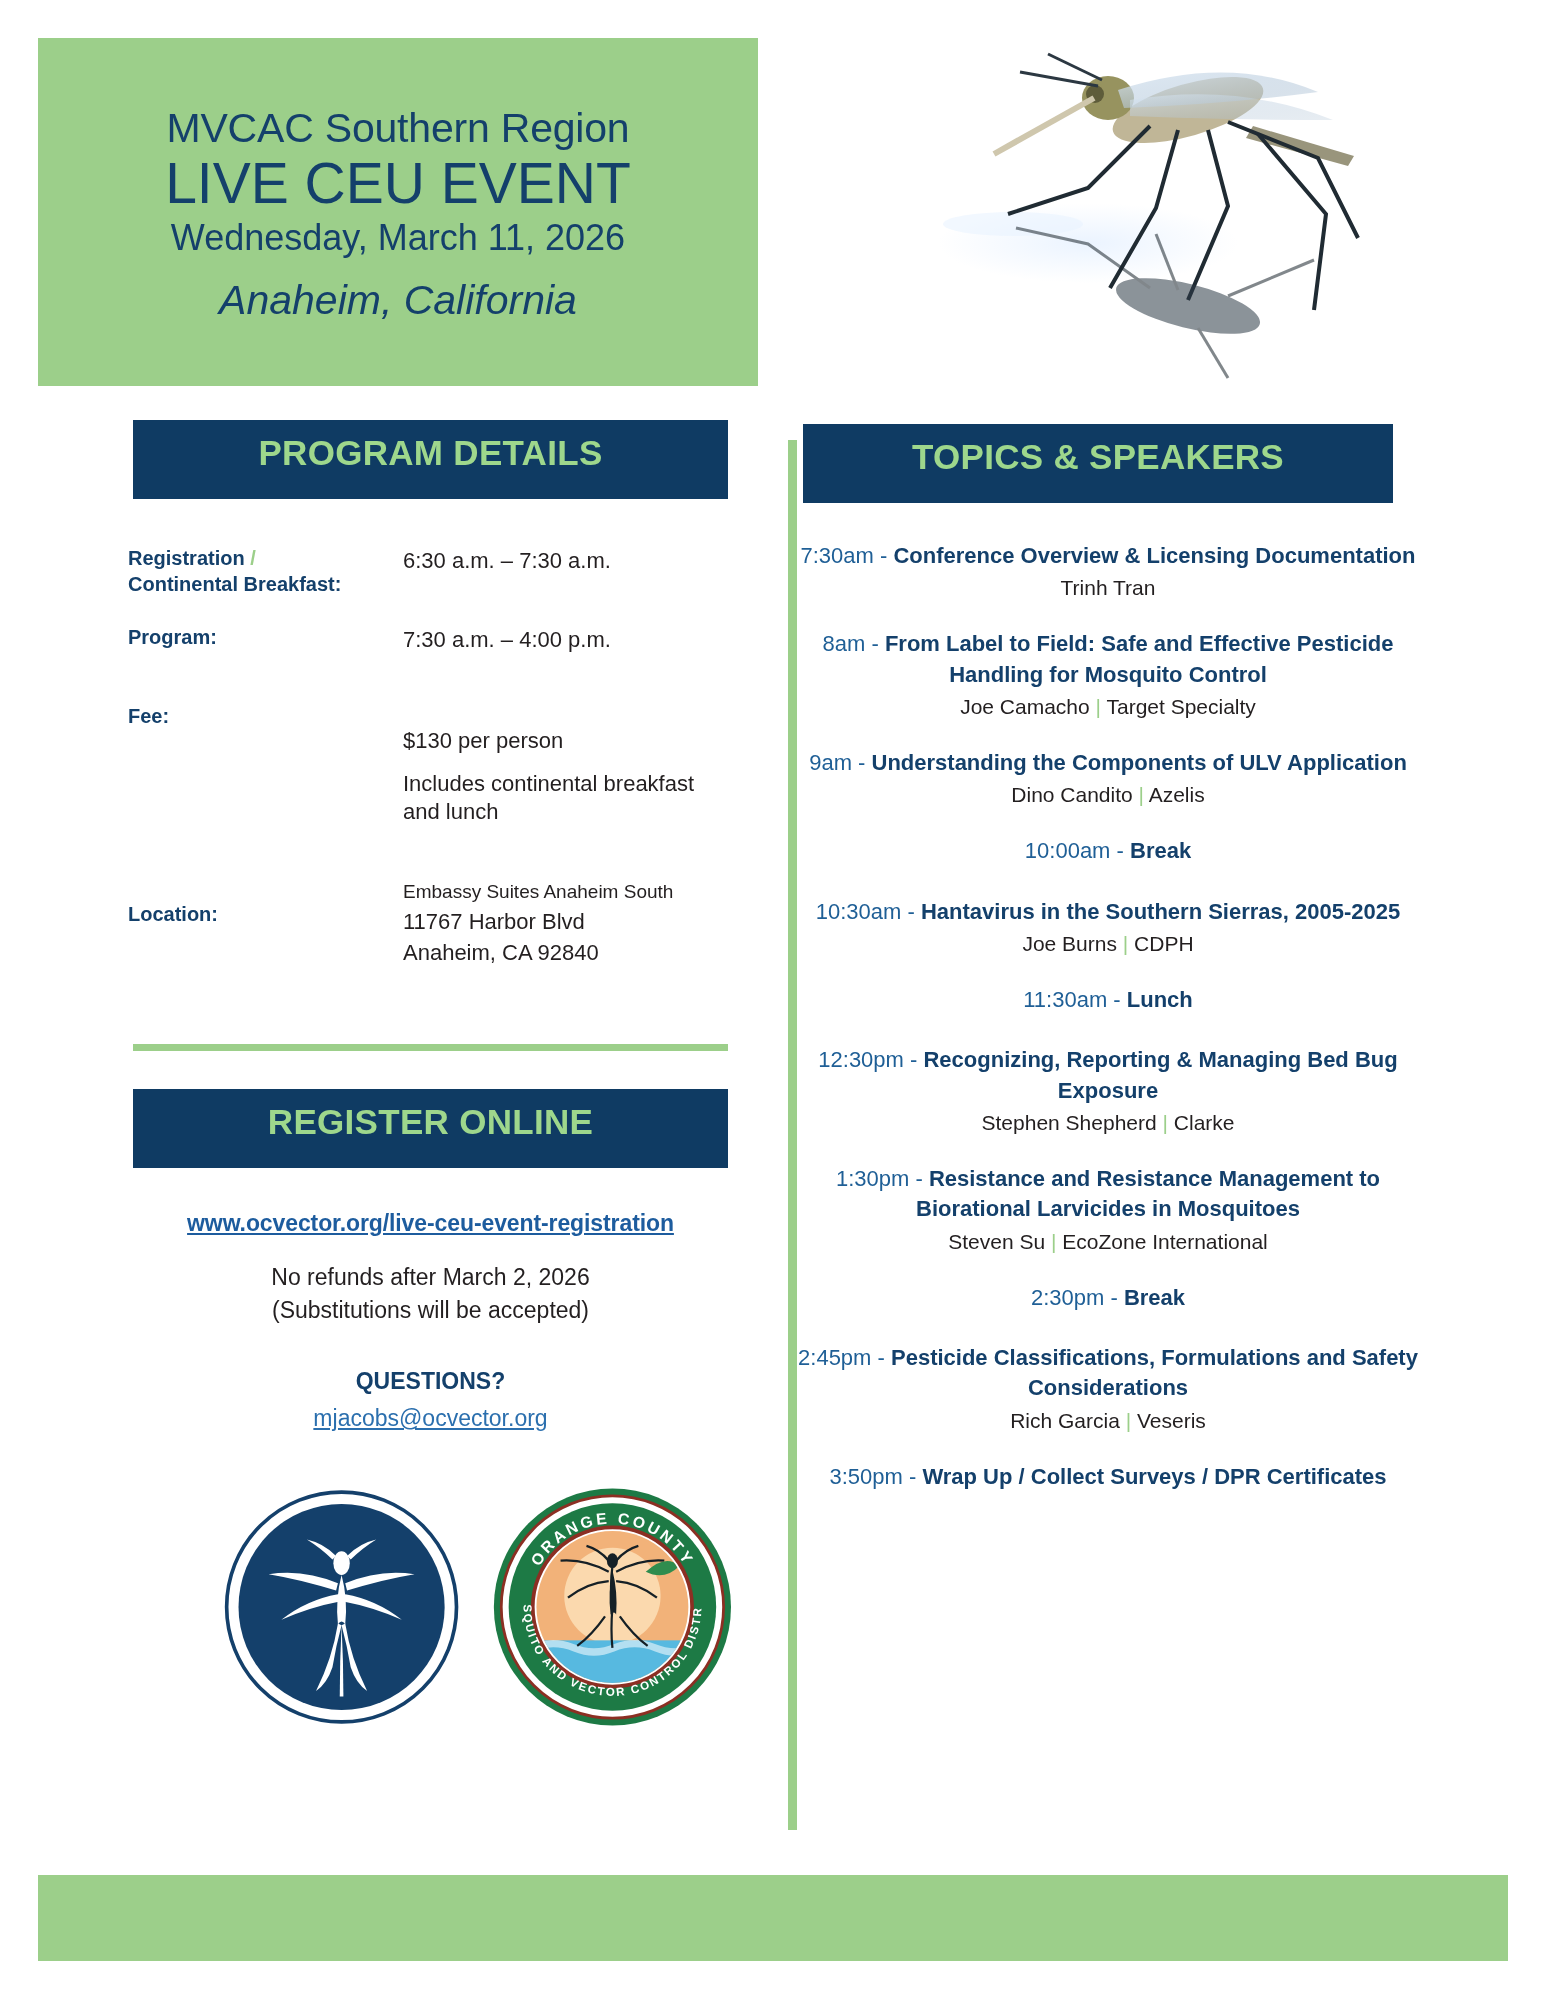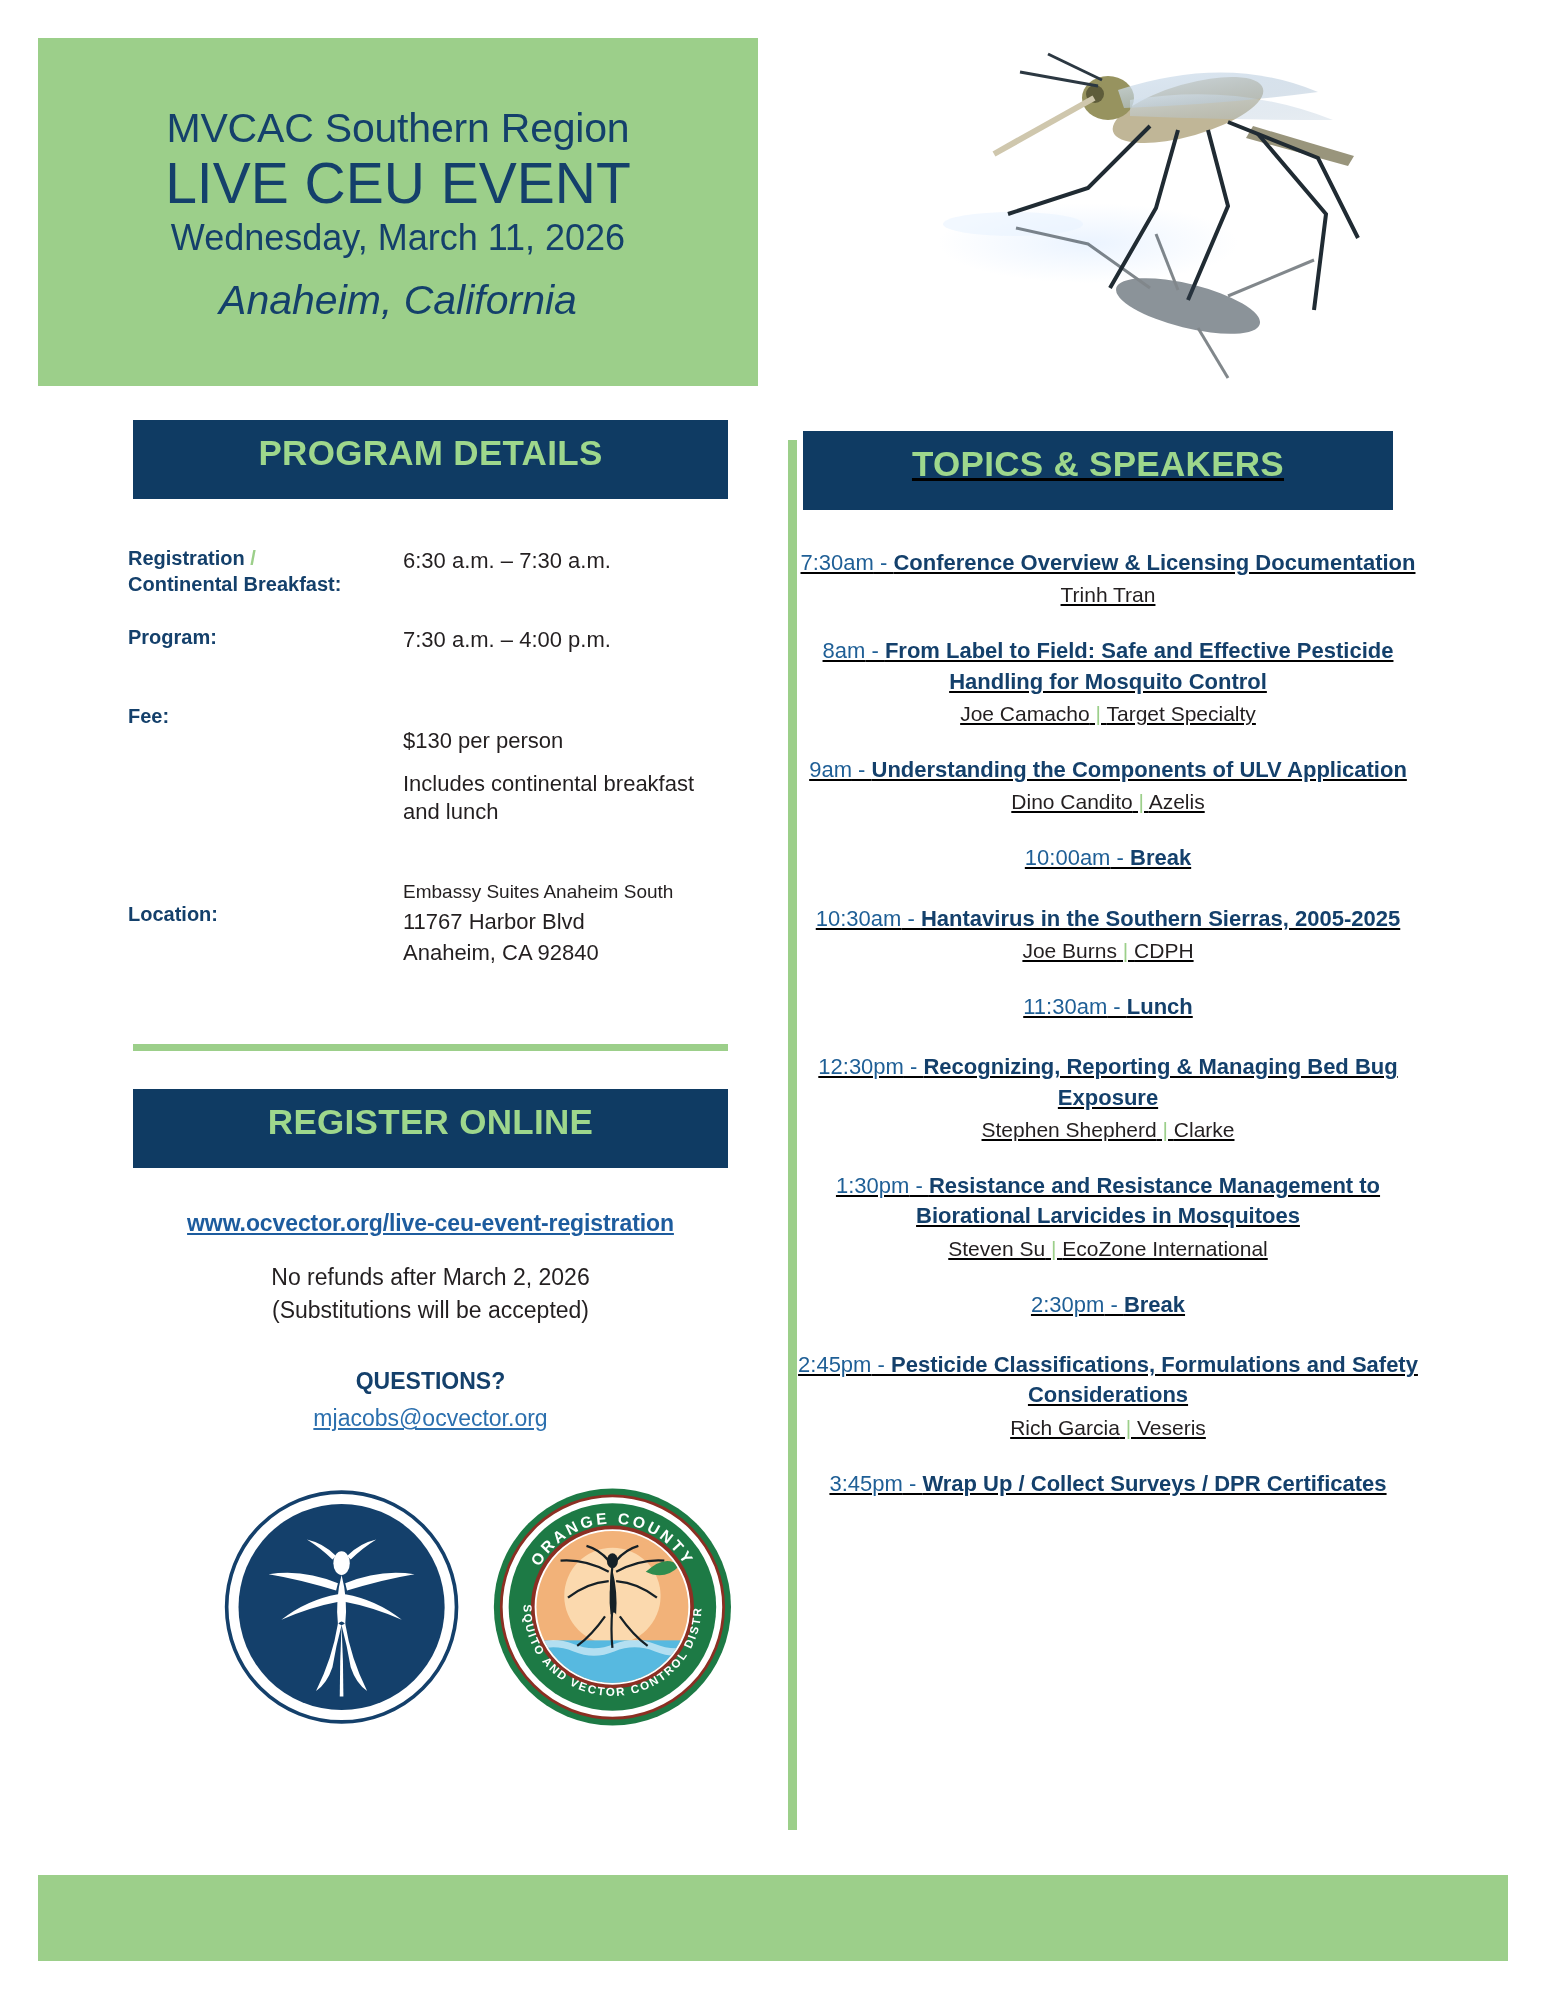--- a/index.html
+++ b/index.html
@@ -53,21 +53,21 @@
   }
   .mos-svg { position: absolute; inset: 0; }
 
   
   .columns { position: absolute; left: 38px; top: 420px; width: 1470px; }
   .col-left { position: absolute; left: 90px; top: 0; width: 605px; }
   .col-divider {
     position: absolute; left: 750px; top: 20px;
     width: 9px; height: 1390px; background: #9ccf8a;
   }
-  .col-right { position: absolute; left: 760px; top: 11px; width: 620px; text-decoration: underline; }
+  .col-right { position: absolute; left: 760px; top: 4px; width: 620px; }
 
   
   .sec-bar {
     background: #0f3b63; color: #9ed78c;
     font-size: 35px; font-weight: bold;
     text-align: center; padding: 13px 0 26px 0;
     letter-spacing: 0.3px;
   }
   .sec-bar-left { width: 595px; margin-left: 5px; }
   .sec-bar-right { width: 590px; margin-left: 5px; }
@@ -373,21 +373,21 @@
             <div class="t-speaker"><span>Steven Su</span><span class="sep"> | </span><span>EcoZone International</span></div>
           </div>
           <div class="topic break-item">
             <div class="t-head"><span class="t-time">2:30pm</span><span class="t-dash"> - </span><span class="t-title">Break</span></div>
           </div>
           <div class="topic">
             <div class="t-head"><span class="t-time">2:45pm</span><span class="t-dash"> - </span><span class="t-title">Pesticide Classifications, Formulations and Safety Considerations</span></div>
             <div class="t-speaker"><span>Rich Garcia</span><span class="sep"> | </span><span>Veseris</span></div>
           </div>
           <div class="topic break-item">
-            <div class="t-head"><span class="t-time">3:45pm</span><span class="t-dash"> - </span><span class="t-title">Wrap Up / Collect Surveys / DPR Certificates</span></div>
+            <div class="t-head"><span class="t-time">3:50pm</span><span class="t-dash"> - </span><span class="t-title">Wrap Up / Collect Surveys / DPR Certificates</span></div>
           </div>
         </div>
     </div>
 
   </div>
 
   <div class="footer"></div>
 </div>
 
 </body></html>

